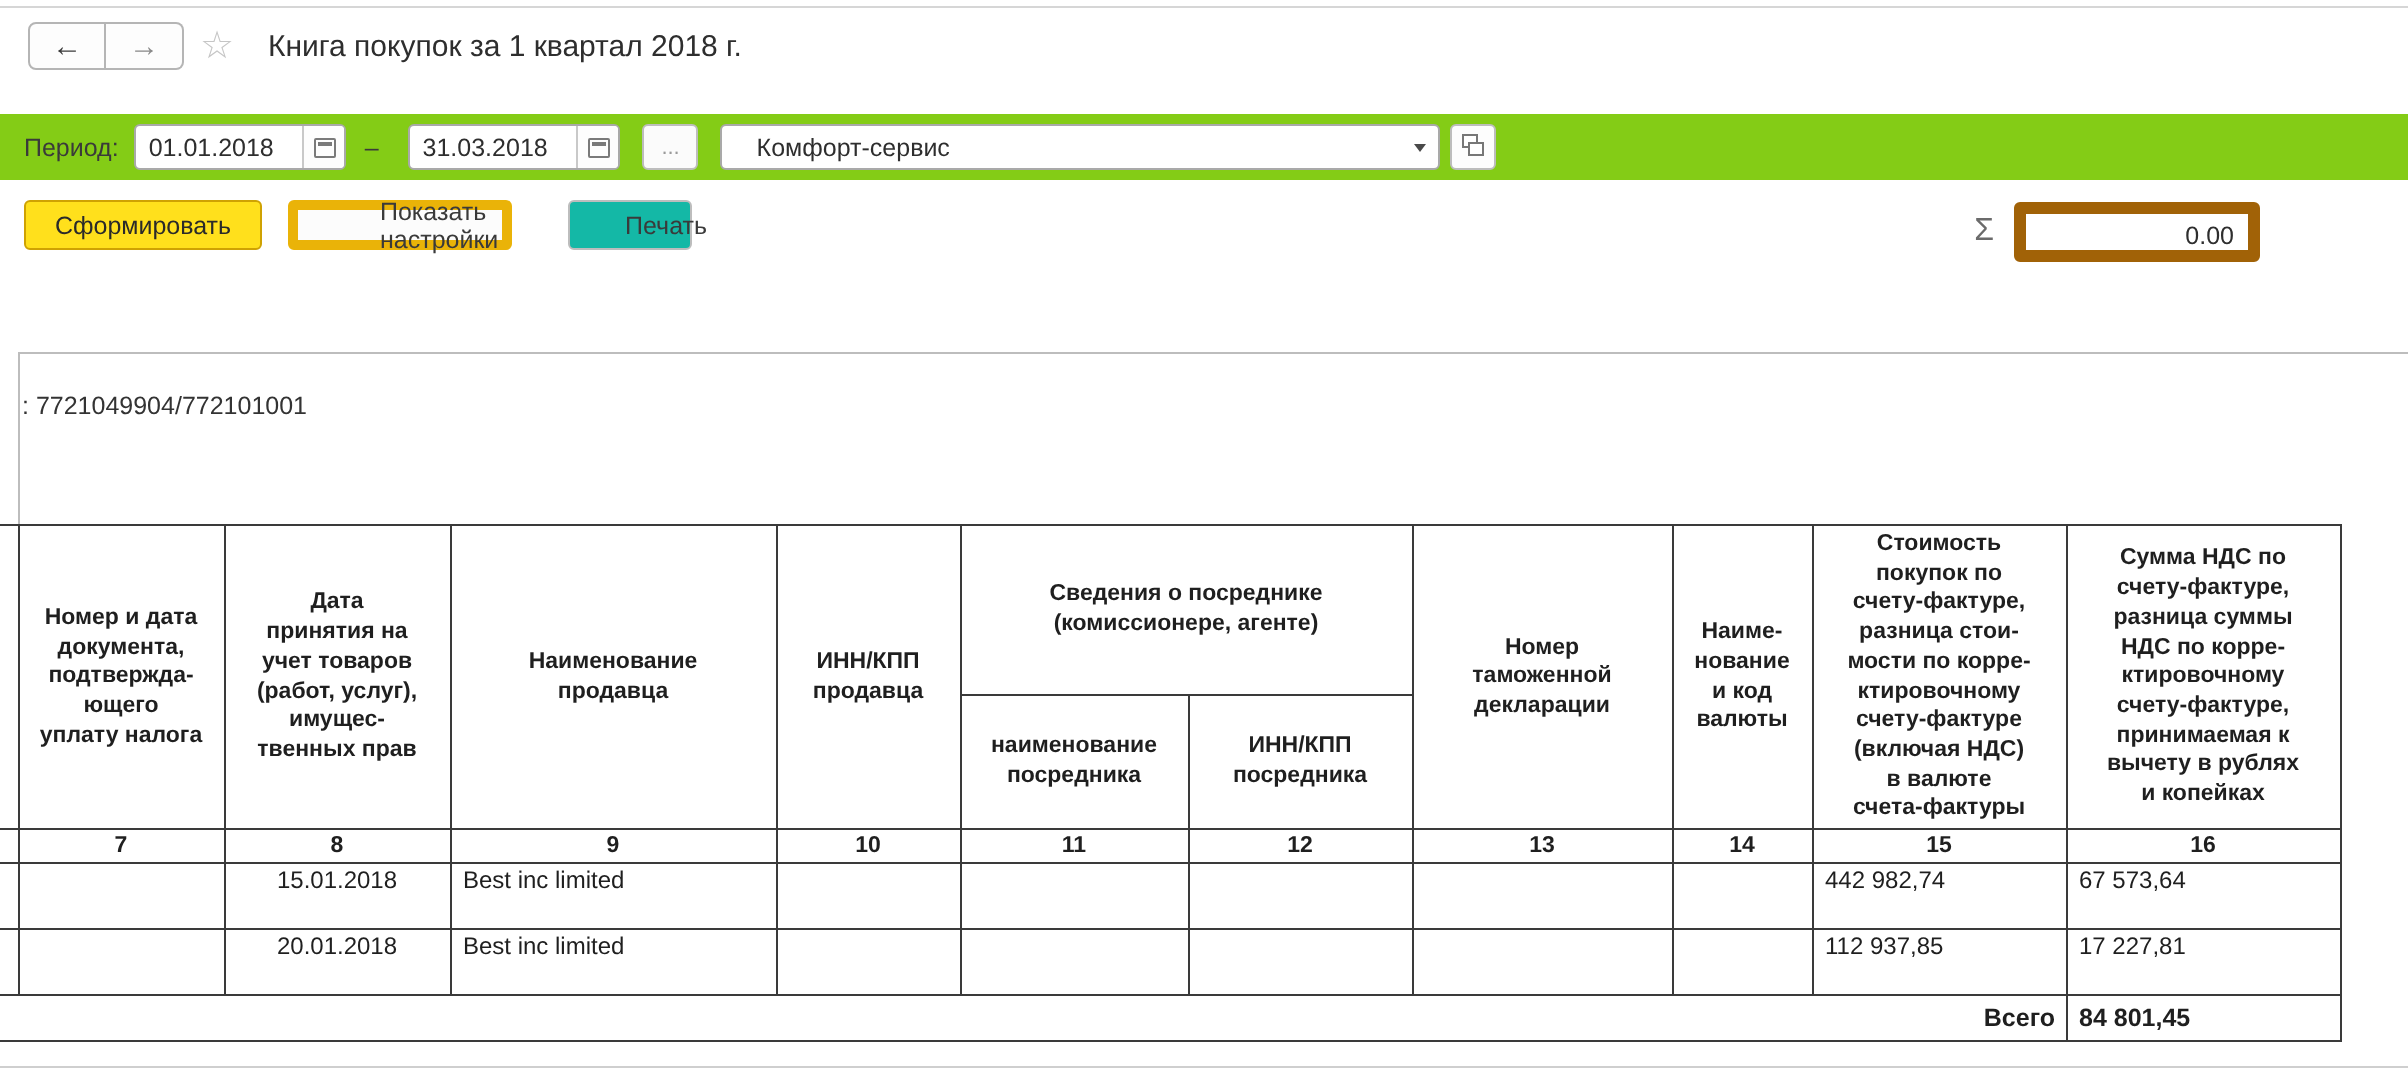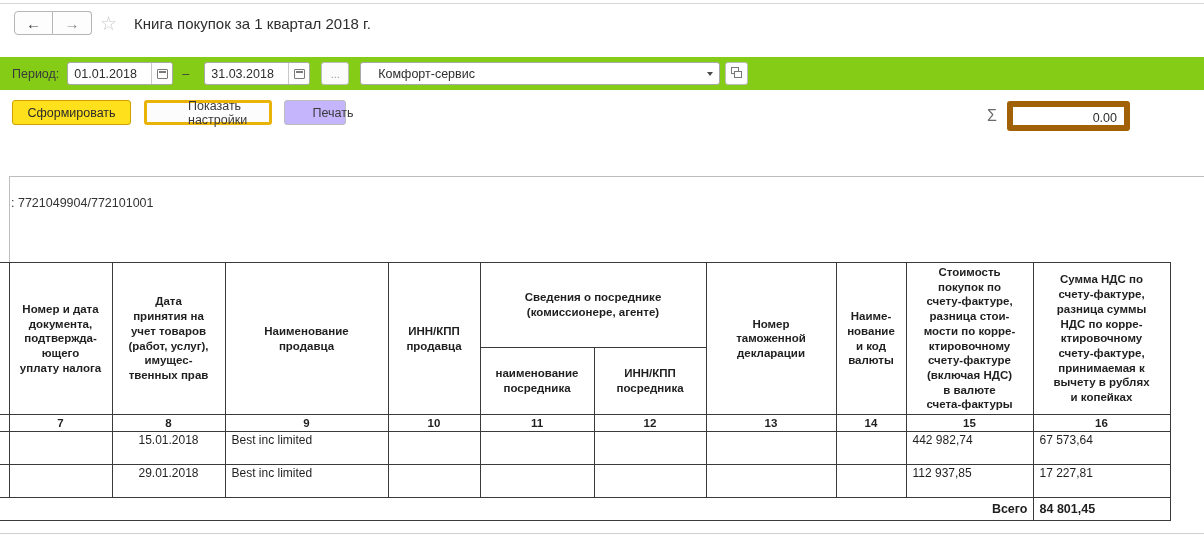--- a/index.html
+++ b/index.html
@@ -45,22 +45,22 @@
               border-radius:3px; position:relative; cursor:pointer; }
   .open-icon .sq1 { position:absolute; left:5px; top:4px; width:8px; height:7px; border:1px solid #777; background:#fff; }
   .open-icon .sq2 { position:absolute; left:8px; top:8px; width:8px; height:7px; border:1px solid #777; background:#fff; }
 
   
   .toolbar { position:absolute; top:90px; left:0; right:0; height:42px; background:#fff; }
   .btn { position:absolute; top:10px; height:25px; border-radius:3px; font-size:12.5px;
          display:flex; align-items:center; justify-content:center; cursor:pointer;
          font-family:"Liberation Sans","DejaVu Sans",sans-serif; }
   .btn-generate { left:12px; width:119px; background:#ffe01c; border:1px solid #cfa202; color:#2a2a2a; }
-  .btn-settings { left:144px; width:128px; background:#fcfcfc; border:3px solid #eab308; color:#3a3a3a;padding-left:41px; }
-  .btn-print    { left:284px; width:62px;  background:#c4b5fd; border:1px solid #bdbdbd; color:#3a3a3a;padding-left:36px; }
+  .btn-settings { left:144px; width:112px; background:#fcfcfc; border:5px solid #eab308; color:#3a3a3a;padding-left:41px; }
+  .btn-print    { left:284px; width:62px;  background:#14b8a6; border:1px solid #bdbdbd; color:#3a3a3a;padding-left:36px; }
   .sum-area { position:absolute; right:74px; top:11px; display:flex; align-items:center; }
   .sigma { font-size:16px; color:#6b6b6b; margin-right:10px; }
   .sum-field { width:123px; height:30px; background:#fff; border:6px solid #a16207; border-radius:3px;
                display:flex; align-items:flex-end; justify-content:flex-end; padding-right:7px;
                font-size:12.5px; color:#2e2e2e; }
 
   
   .warning-band { position:absolute; top:132px; left:0; right:0; height:31px; background:#f8ecb6;
                   display:flex; align-items:center; padding-left:18px; font-size:12px; color:#3a3a3a; }
   .warning-link { color:#2464b4; text-decoration:underline; margin-left:5px; cursor:pointer; }
@@ -248,21 +248,21 @@
         <td></td>
         <td></td>
         <td></td>
         <td></td>
         <td class="c-right">442 982,74</td>
         <td class="c-right">67 573,64</td>
       </tr>
       <tr class="r-data">
         <td class="no-left"></td>
         <td></td>
-        <td class="c-center">29.01.2018</td>
+        <td class="c-center">20.01.2018</td>
         <td>Best inc limited</td>
         <td></td>
         <td></td>
         <td></td>
         <td></td>
         <td></td>
         <td class="c-right">112 937,85</td>
         <td class="c-right">17 227,81</td>
       </tr>
       <tr class="r-total">

